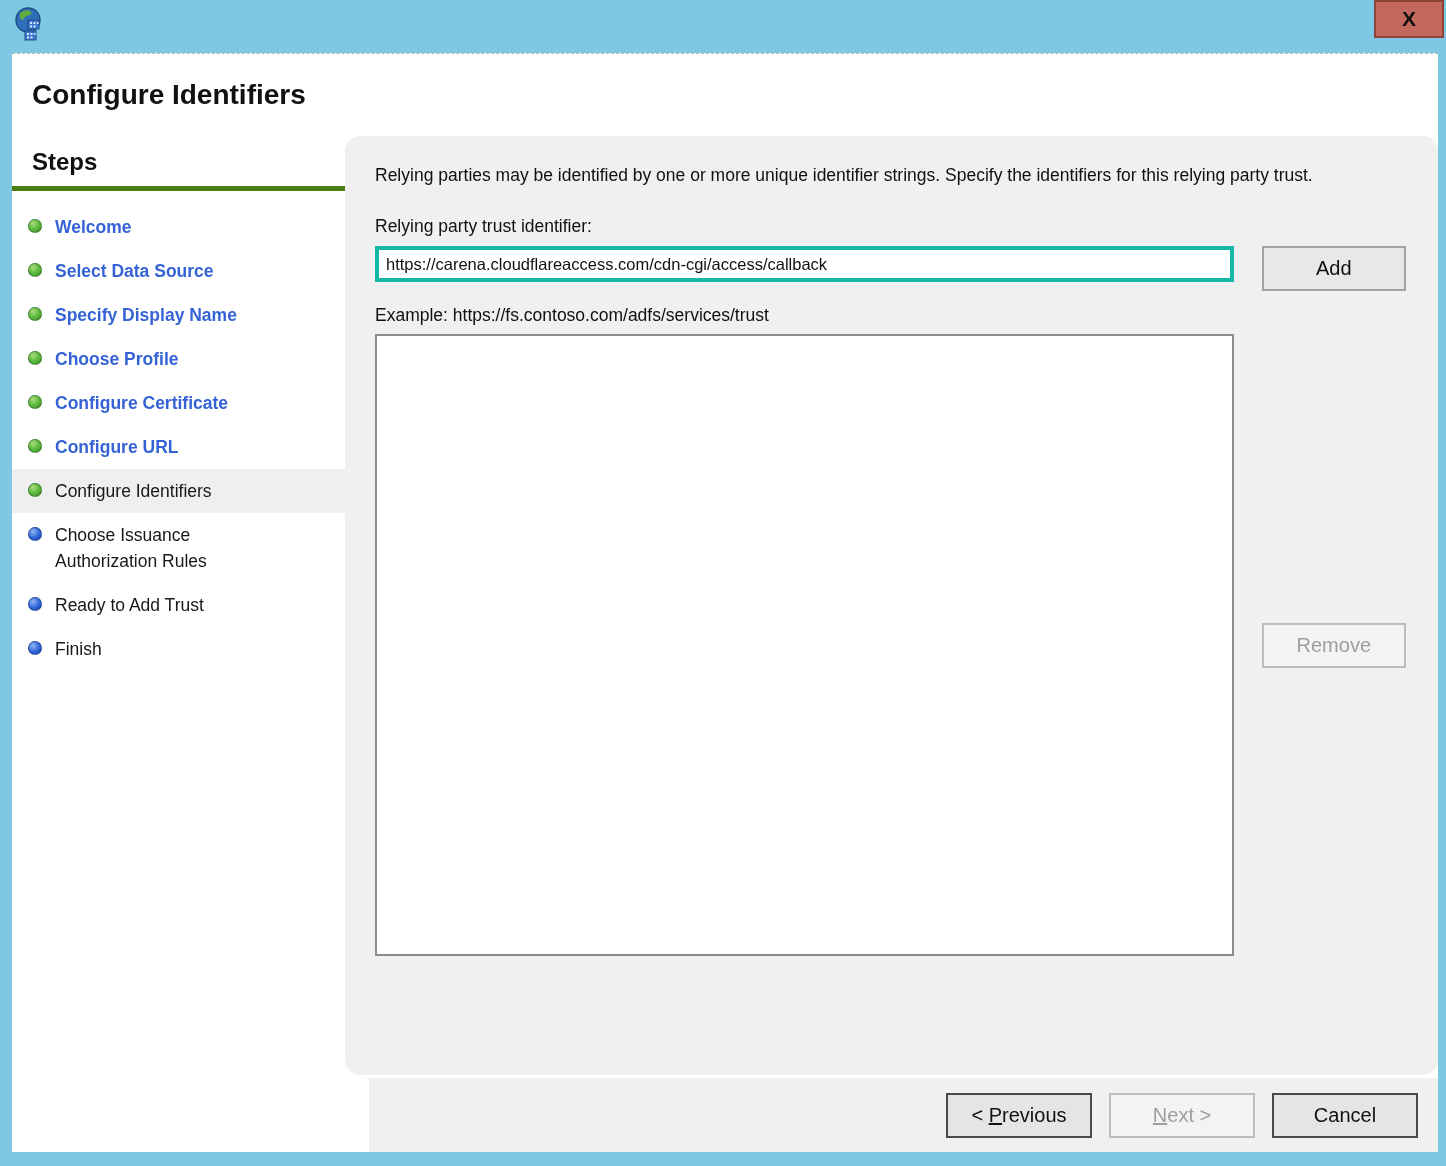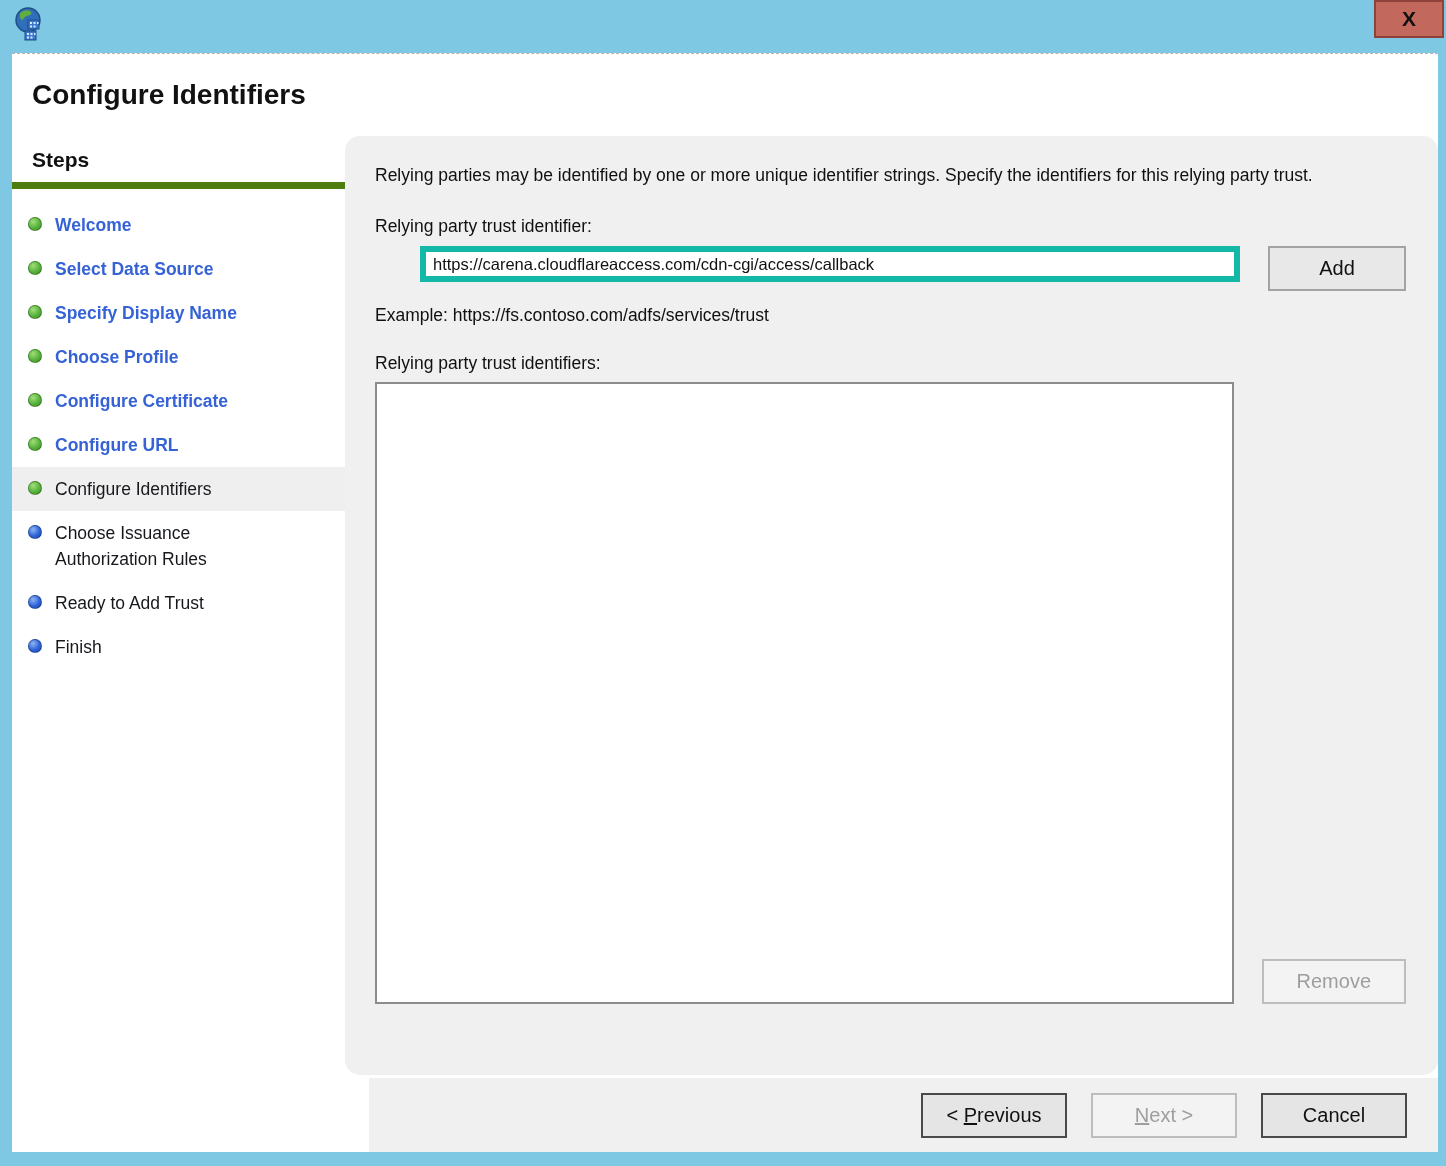--- a/index.html
+++ b/index.html
@@ -46,23 +46,23 @@
     font-size: 28px; font-weight: 700; color: #111;
   }
   .columns { flex: 1 1 auto; display: flex; min-height: 0; }
 
   
   .sidebar {
     width: 333px; flex: 0 0 auto; background: #ffffff;
     display: flex; flex-direction: column;
   }
   .steps-title {
-    font-size: 21px; font-weight: 700; color: #111;
+    font-size: 24px; font-weight: 700; color: #111;
     padding: 12px 0 10px 20px;
-    border-bottom: 7px solid #4d7c0f;
+    border-bottom: 5px solid #4d7c0f;
   }
   .steps-list { padding-top: 14px; list-style: none; }
   .step-item {
     display: flex; align-items: flex-start;
     padding: 9px 8px 9px 16px;
   }
   .step-item.current { background: #efefef; }
   .bullet {
     width: 14px; height: 14px; border-radius: 50%;
     margin: 5px 13px 0 0; flex: 0 0 auto;
@@ -88,46 +88,46 @@
     padding: 26px 32px 0 30px;
     border-radius: 15px;
   }
   .description {
     font-size: 17.5px; line-height: 27px; max-width: 1025px; color: #101010;
   }
   .field-label { font-size: 17.5px; margin-top: 27px; color: #101010; }
   .input-row { display: flex; align-items: flex-start; margin-top: 9px; }
   .identifier-input {
     width: 868px; height: 36px;
-    border: 6px solid #14b8a6; background: #ffffff;
+    border: 4px solid #14b8a6; background: #ffffff;
     font-family: "Liberation Sans", sans-serif;
-    font-size: 16.5px; color: #111; padding: 0 7px; outline: none; margin-left: 45px;
+    font-size: 16.5px; color: #111; padding: 0 7px; outline: none;
   }
   .btn {
     font-family: "Liberation Sans", sans-serif;
     width: 146px; height: 45px; font-size: 20px; color: #111;
     background: #e8e8e8; border: 2px solid #a3a3a3; cursor: pointer;
   }
   .btn.side { margin-left: 28px; }
   .btn:disabled, .btn.disabled {
     background: #f3f3f3; border-color: #bdbdbd; color: #9e9e9e; cursor: default;
   }
   .example-text { font-size: 17.5px; margin-top: 14px; color: #101010; }
-  .list-row { display: flex; align-items: flex-end; margin-top: 8px; }
+  .list-row { display: flex; align-items: center; margin-top: 8px; }
   .listbox {
     width: 868px; height: 622px; background: #ffffff;
     border: 2px solid #8c8c8c;
   }
 
   
   .footer-sep { height: 3px; background: #ffffff; flex: 0 0 auto; }
   .footer {
     flex: 0 0 74px; background: #f0f0f0;
     display: flex; align-items: center; justify-content: flex-end;
-    padding-right: 31px; gap: 24px; margin-left: 24px;
+    padding-right: 20px; gap: 17px; margin-left: 24px;
   }
   .btn.dark-border { border-color: #4a4a4a; background: #e5e5e5; }
   .btn u { text-decoration: underline; }
 </style>
 </head>
 <body>
 
 <div class="titlebar">
   <svg class="app-icon" viewBox="0 0 38 38">
     <circle cx="16" cy="14" r="12" fill="#2f6fba"></circle>
@@ -213,21 +213,20 @@
         <p class="description">Relying parties may be identified by one or more unique identifier strings. Specify the identifiers for this relying party trust.</p>
 
         <div class="field-label">Relying party trust identifier:</div>
         <div class="input-row">
           <input class="identifier-input" type="text" value="https://carena.cloudflareaccess.com/cdn-cgi/access/callback" style="">
           <button class="btn side">Add</button>
         </div>
 
         <div class="example-text">Example: https://fs.contoso.com/adfs/services/trust</div>
 
-        <div class="field-label">Relying party trust identifiers:</div>
         <div class="list-row">
           <div class="listbox"></div>
           <button class="btn side disabled" disabled="">Remove</button>
         </div>
       </div>
 
       <div class="footer-sep"></div>
       <div class="footer">
         <button class="btn dark-border">&lt; <u>P</u>revious</button>
         <button class="btn disabled" disabled=""><u>N</u>ext &gt;</button>

